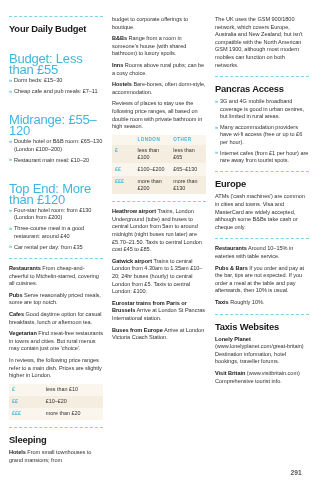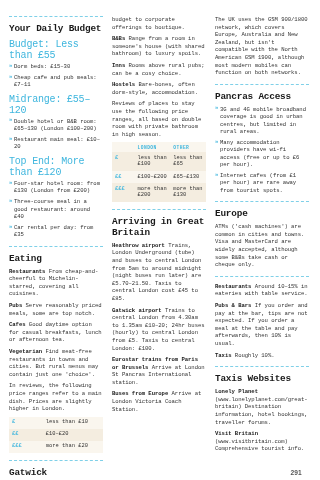--- a/index.html
+++ b/index.html
@@ -18,21 +18,20 @@
     width: 311px;
     height: 480px;
     padding: 16px 9px 6px 9px;
     background: #fff;
   }
 
   .columns {
     display: flex;
     gap: 9px;
     height: 452px;
-    font-family: Liberation Mono, monospace;
   }
 
   .col {
     width: 94px;
     flex: 0 0 94px;
     position: relative;
   }
 
   
   .rule {
@@ -46,25 +45,25 @@
   h2.section {
     font-size: 9.4px;
     font-weight: bold;
     color: #1a1a1a;
     letter-spacing: -0.2px;
     line-height: 11px;
     margin-bottom: 4px;
   }
 
   h3.sub {
-    font-size: 10px;
+    font-size: 13px;
     font-weight: normal;
     color: #3fb6de;
     line-height: 11px;
-    margin: 5px 0 2px 0;
+    margin: 19px 0 2px 0;
     letter-spacing: -0.2px;
   }
 
   
   p.body {
     font-size: 5.6px;
     line-height: 7.6px;
     color: #333;
     margin-bottom: 4px;
     text-align: left;
@@ -180,21 +179,20 @@
 
       <h3 class="sub">Top End: More than £120</h3>
       <ul class="bullets">
         <li>Four-star hotel room: from £130 (London from £200)</li>
         <li>Three-course meal in a good restaurant: around £40</li>
         <li>Car rental per day: from £35</li>
       </ul>
 
       <div class="rule"></div>
 
-      <h2 class="section">Eating</h2>
 
       <p class="body">
         <b>Restaurants</b>
         <span>From cheap-and-cheerful to Michelin-starred, covering all cuisines.</span>
       </p>
       <p class="body">
         <b>Pubs</b>
         <span>Serve reasonably priced meals, some are top notch.</span>
       </p>
       <p class="body">
@@ -224,21 +222,21 @@
           </tr>
           <tr class="band-b">
             <td class="sym">£££</td>
             <td>more than £20</td>
           </tr>
         </tbody>
       </table>
 
       <div class="rule"></div>
 
-      <h2 class="section">Gatwick</h2>
+      <h2 class="section">Sleeping</h2>
 
       <p class="body">
         <b>Hotels</b>
         <span>From small townhouses to grand mansions; from</span>
       </p>
 
     </div>
 
     <div class="col">
 
@@ -286,21 +284,20 @@
           <tr class="band-a">
             <td class="sym">£££</td>
             <td>more than £200</td>
             <td>more than £130</td>
           </tr>
         </tbody>
       </table>
 
       <div class="rule"></div>
 
-      <h2 class="section">Arriving in Great Britain</h2>
 
       <p class="body">
         <b>Heathrow airport</b>
         <span>Trains, London Underground (tube) and buses to central London from 5am to around midnight (night buses run later) are £5.70–21.50. Taxis to central London cost £45 to £85.</span>
       </p>
       <p class="body">
         <b>Gatwick airport</b>
         <span>Trains to central London from 4.30am to 1.35am £10–20; 24hr buses (hourly) to central London from £5. Taxis to central London: £100.</span>
       </p>
       <p class="body">

